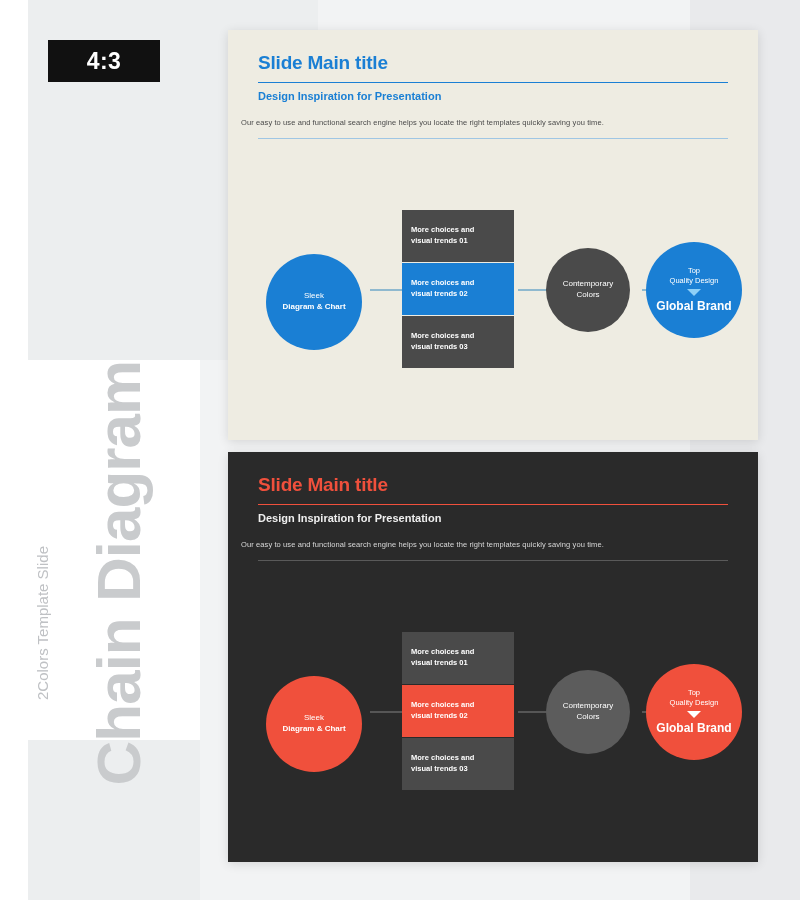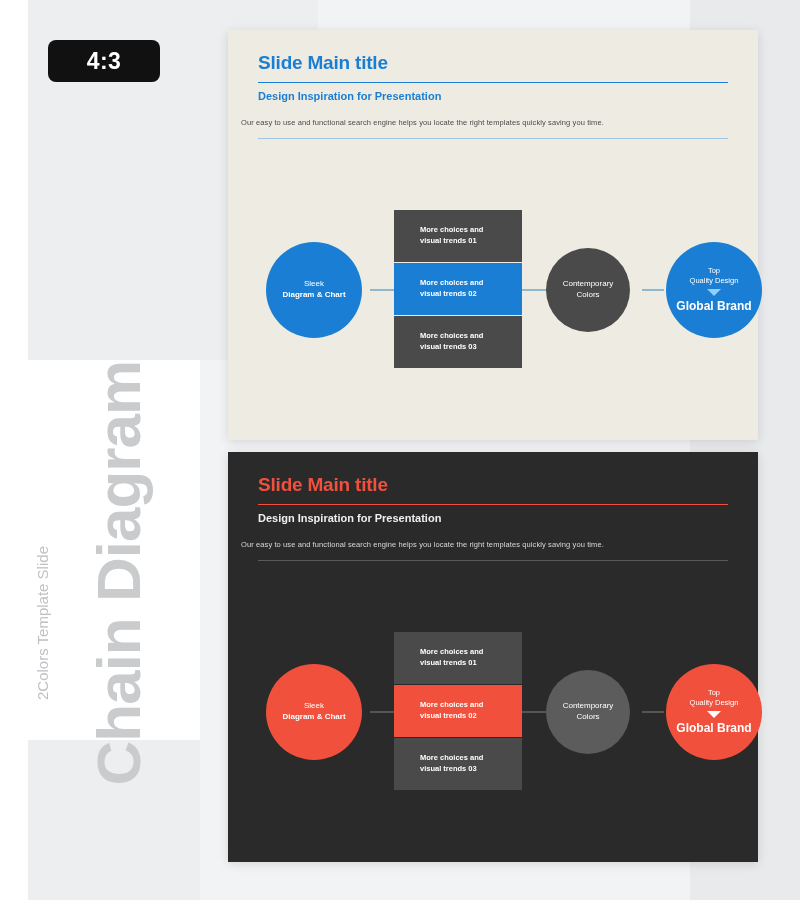--- a/index.html
+++ b/index.html
@@ -58,21 +58,21 @@
   }
 
   
   .ratio-badge {
     position: absolute;
     left: 48px;
     top: 40px;
     width: 112px;
     height: 42px;
     background: #111111;
-    border-radius: 8px;
+    border-radius: 0;
     color: #ffffff;
     font-size: 23px;
     font-weight: bold;
     display: flex;
     align-items: center;
     justify-content: center;
     letter-spacing: 0.5px;
     z-index: 5;
   }
 
@@ -210,36 +210,36 @@
     flex-direction: column;
     align-items: center;
     justify-content: center;
     text-align: center;
     color: #ffffff;
     font-weight: bold;
     line-height: 1.35;
   }
   .circle-1 {
     left: 16px;
-    top: 62px;
+    top: 74px;
     width: 96px;
     height: 96px;
     font-size: 8px;
   }
   .circle-2 {
     left: 296px;
     top: 68px;
     width: 84px;
     height: 84px;
     font-size: 8px;
     background: #4a4a4a;
     font-weight: normal;
   }
   .circle-3 {
-    left: 416px;
+    left: 396px;
     top: 62px;
     width: 96px;
     height: 96px;
     font-size: 8px;
     align-items: center;
   }
   .slide-light .circle-1 { background: #1a7fd4; }
   .slide-light .circle-3 { background: #1a7fd4; }
   .slide-dark .circle-1 { background: #f0503c; }
   .slide-dark .circle-3 { background: #f0503c; }
@@ -253,28 +253,28 @@
     border-left: 7px solid transparent;
     border-right: 7px solid transparent;
     border-top: 7px solid #ffffff;
     margin: 2px 0 2px 0;
   }
   .slide-dark .tri { border-top-color: #ffffff; }
   .slide-light .tri { border-top-color: #8fd0f7; }
 
   .box {
     position: absolute;
-    left: 144px;
-    width: 128px;
+    left: 152px;
+    width: 112px;
     height: 52px;
     color: #ffffff;
     font-size: 7.5px;
     font-weight: bold;
     line-height: 1.45;
-    padding: 8px 26px;
+    padding: 8px 9px;
     box-sizing: border-box;
     display: flex;
     align-items: center;
   }
   .box-1 { top: 30px; }
   .box-2 { top: 83px; }
   .box-3 { top: 136px; }
   .slide-light .box-1, .slide-light .box-3 { background: #4a4a4a; }
   .slide-light .box-2 { background: #1a7fd4; }
   .slide-dark .box-1, .slide-dark .box-3 { background: #4a4a4a; }

